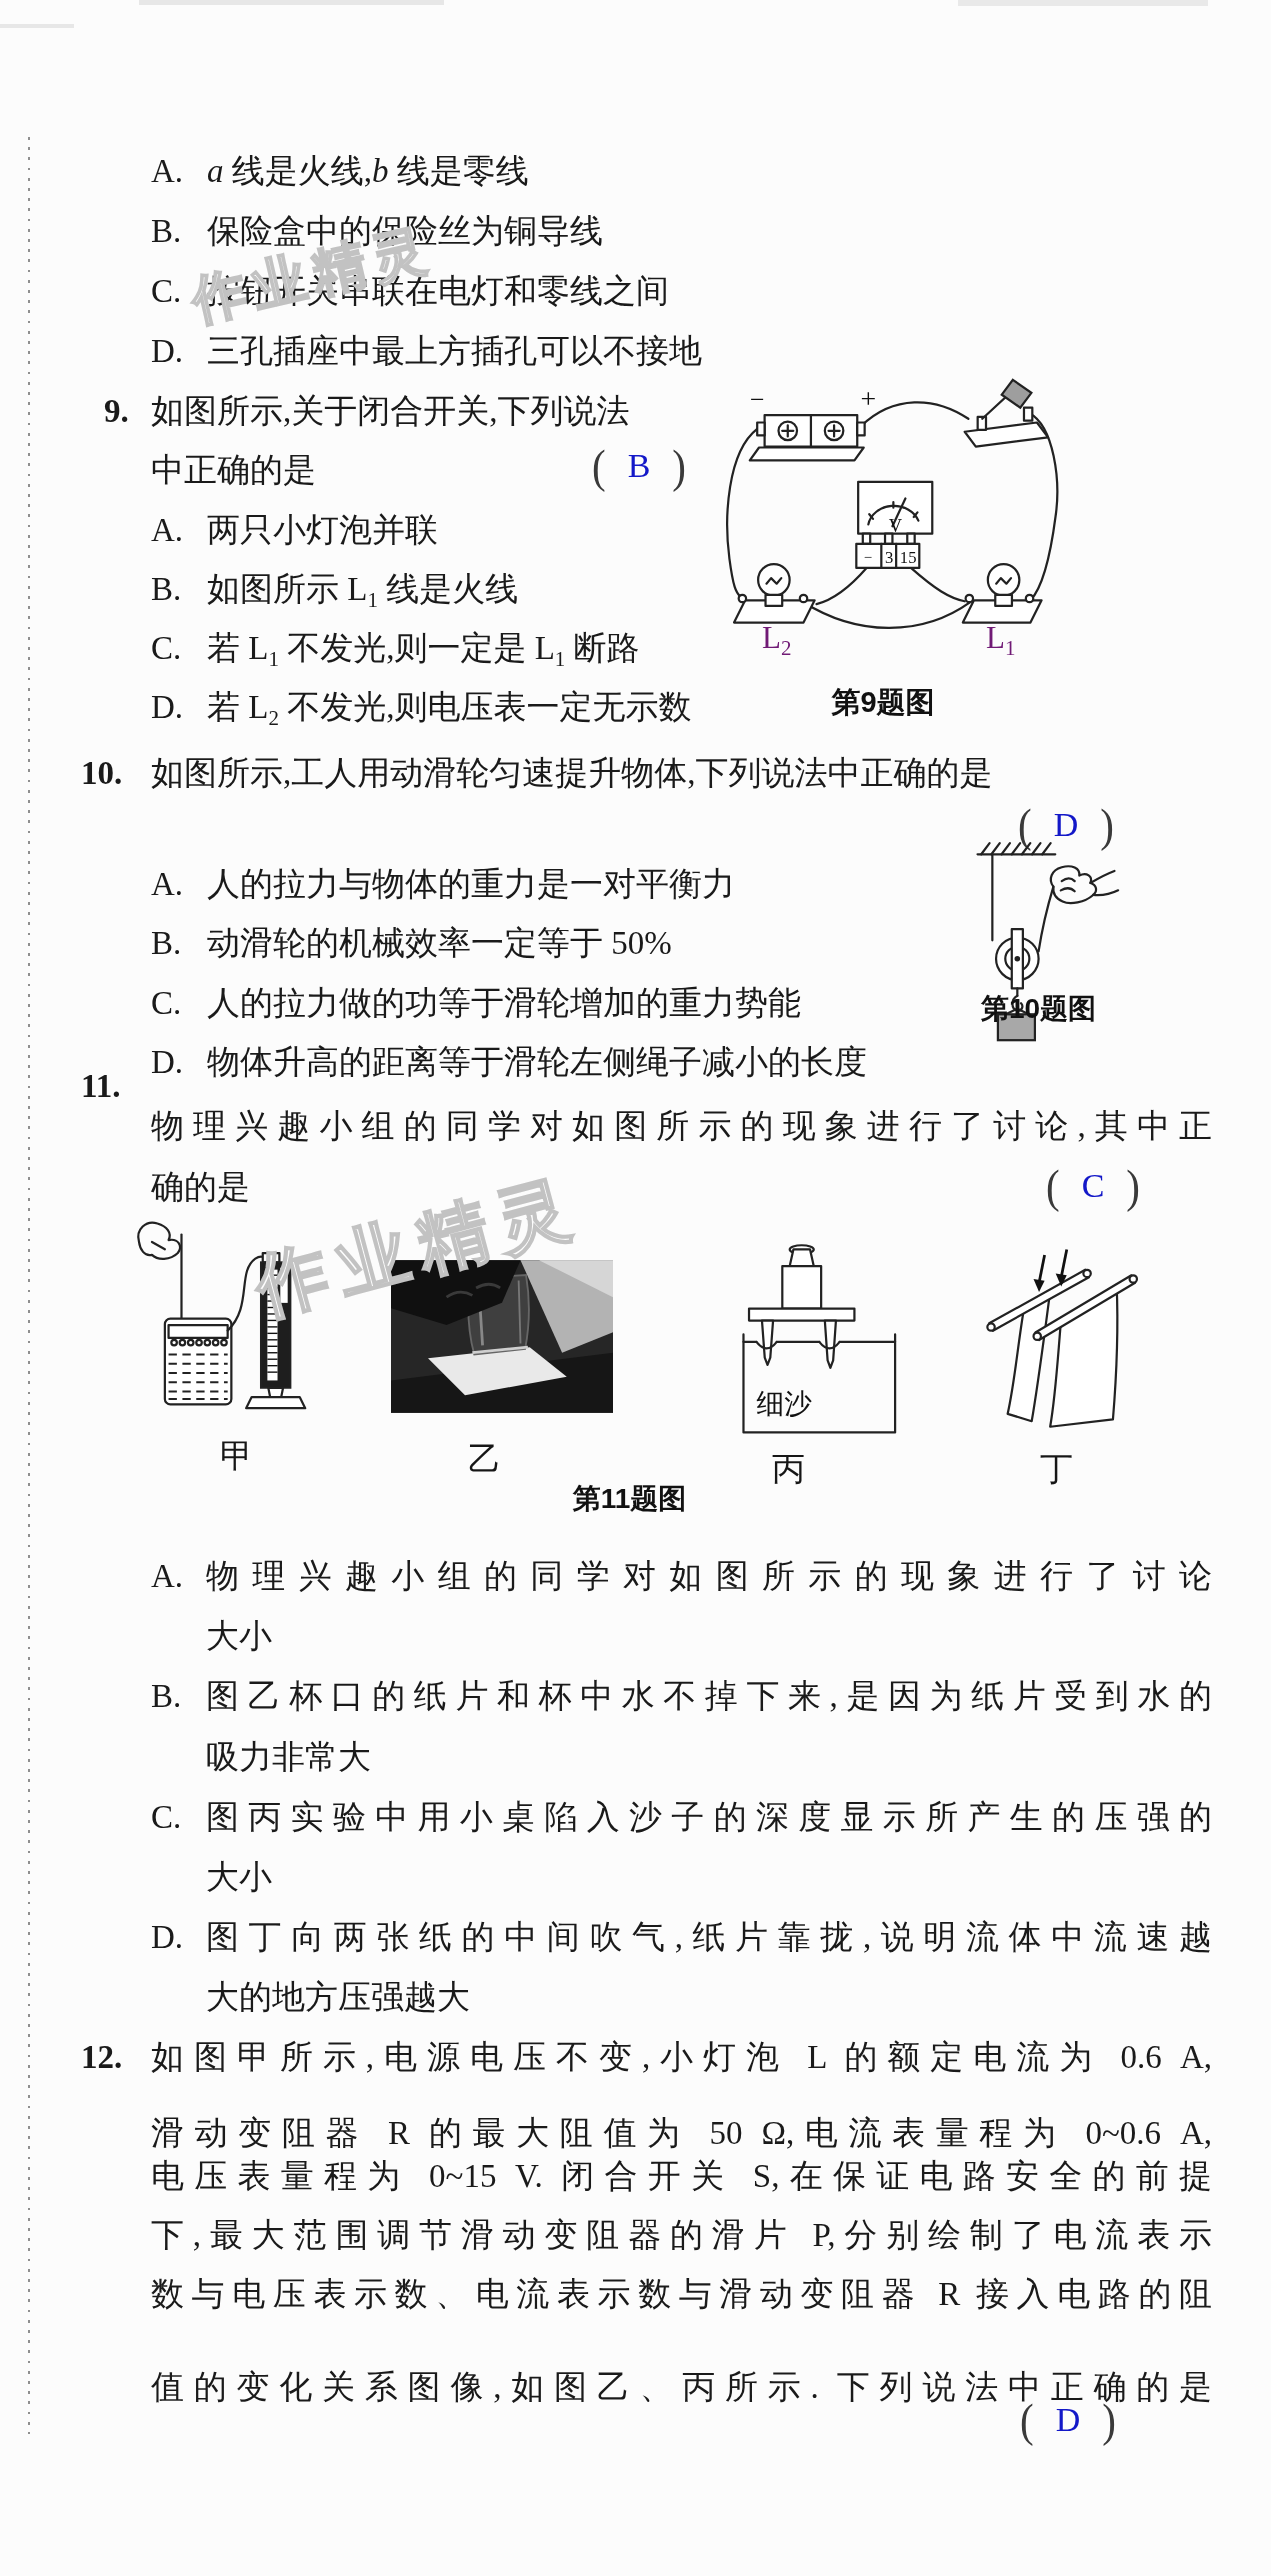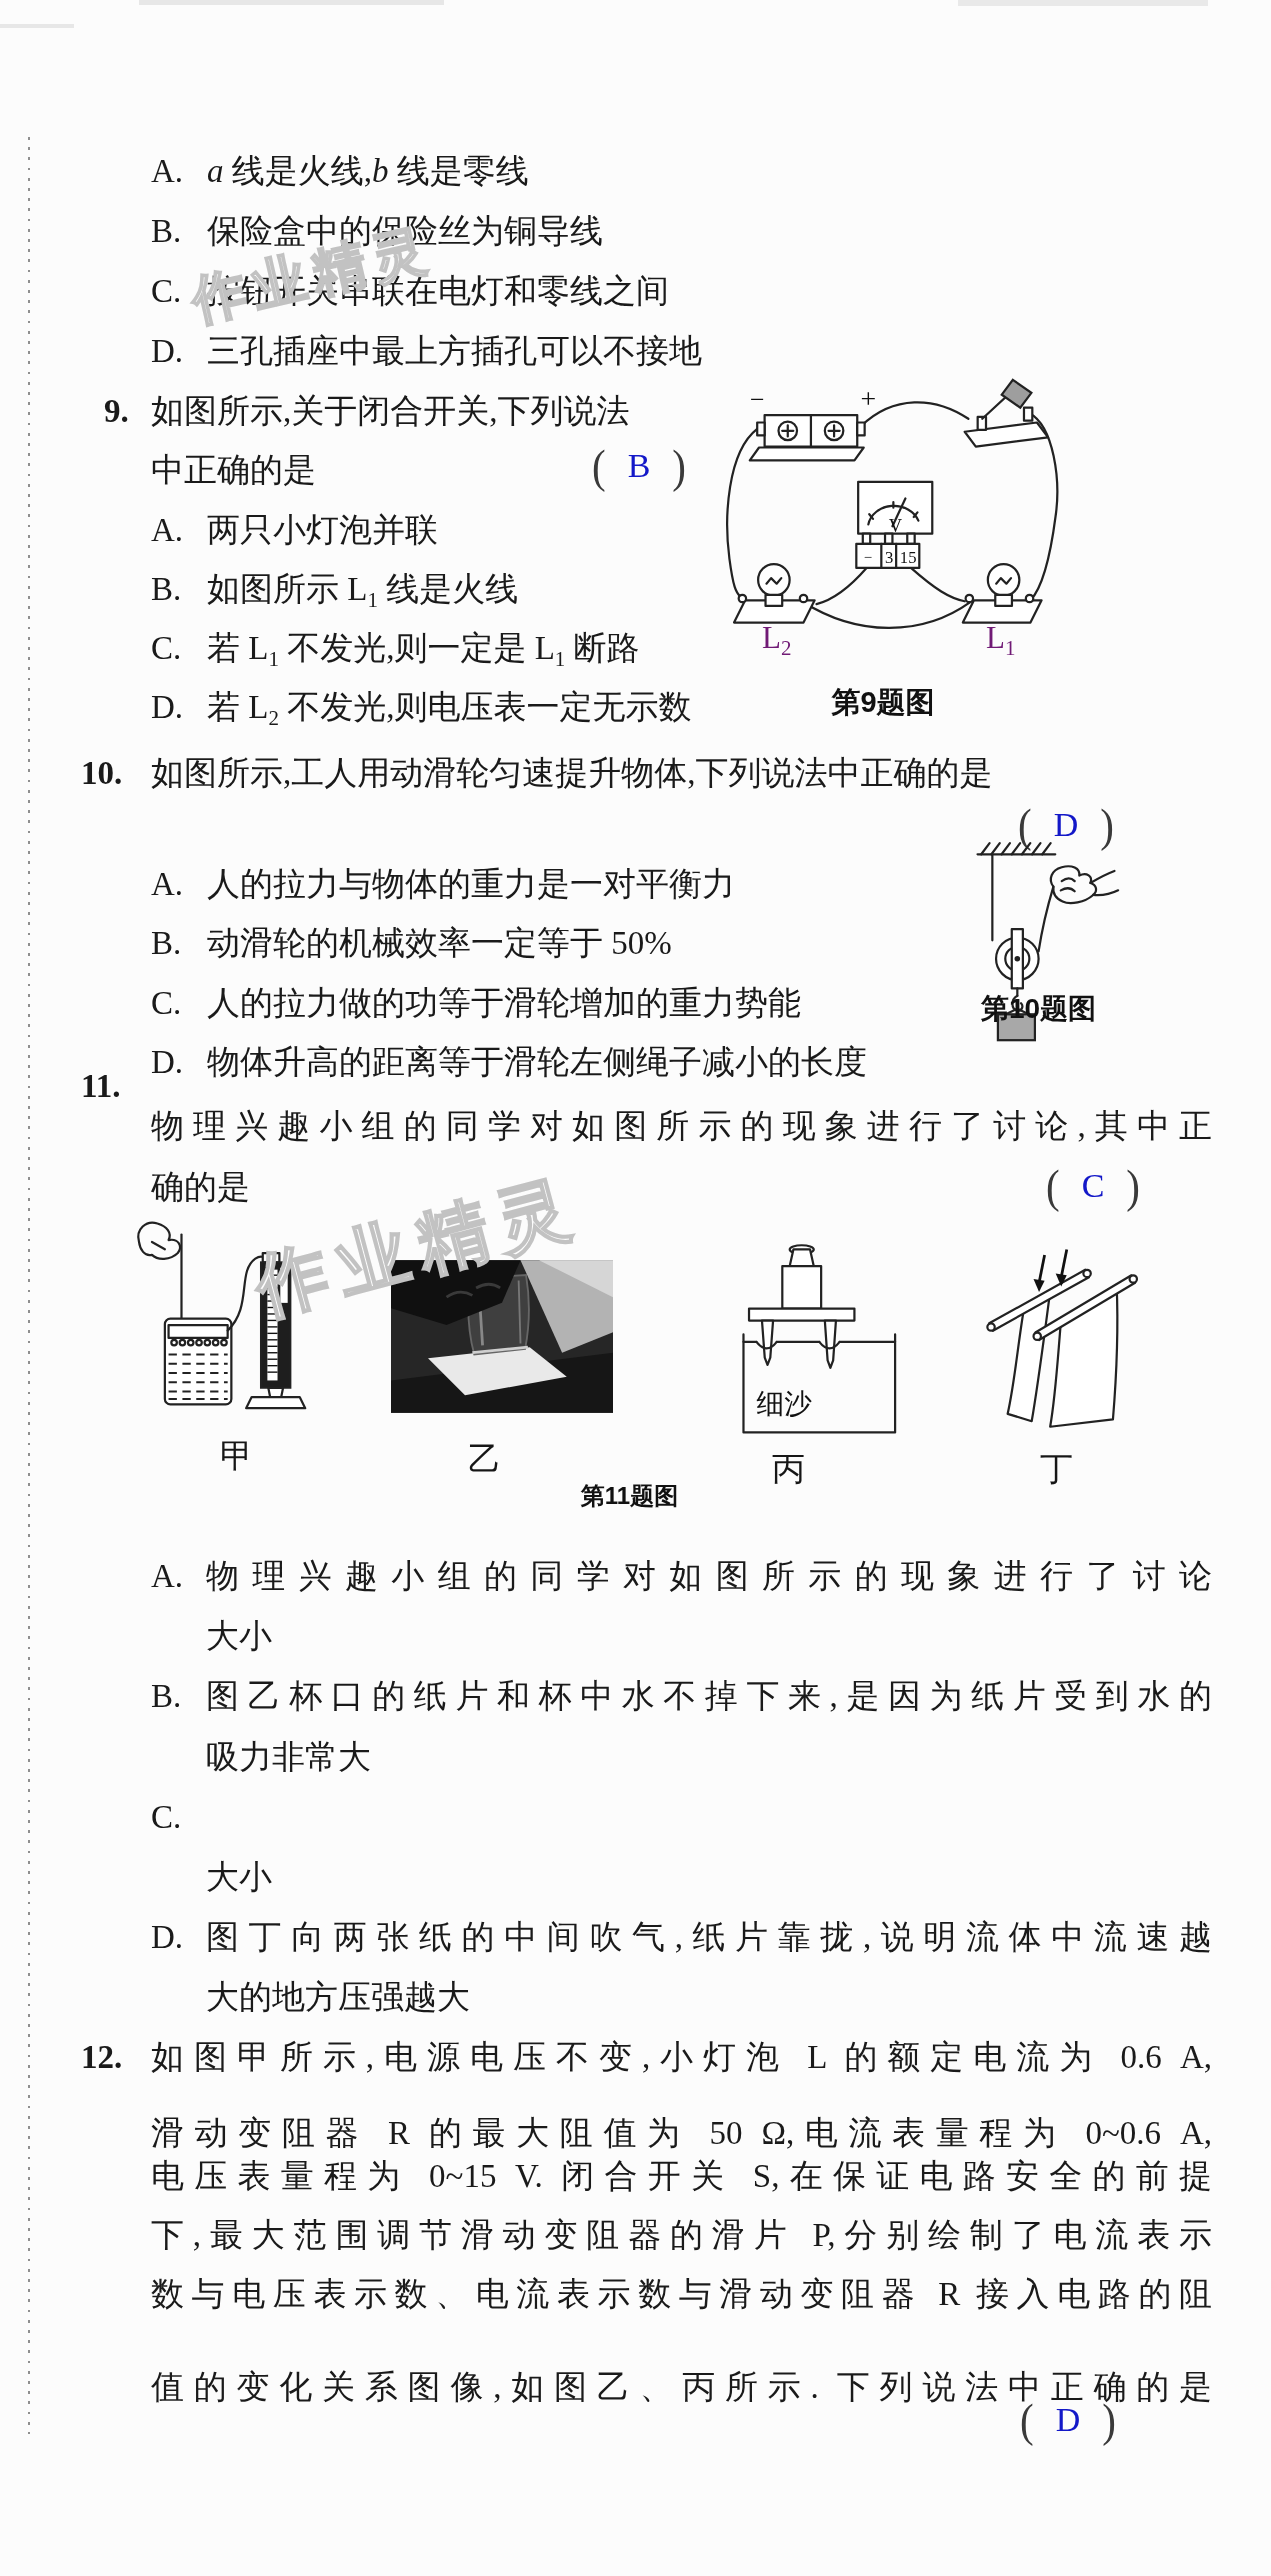--- a/index.html
+++ b/index.html
@@ -310,31 +310,32 @@
         <polygon points="68,66 62,52 74,54" fill="#111" stroke="none"></polygon>
       <line x1="98" y1="20" x2="92" y2="50"></line>
         <polygon points="92,60 86,46 98,48" fill="#111" stroke="none"></polygon>
     </g>
   </svg>
 
   <div class="flabel" style="left:220px;top:1434px;">甲</div>
   <div class="flabel" style="left:468px;top:1437px;">乙</div>
   <div class="flabel" style="left:772px;top:1447px;">丙</div>
   <div class="flabel" style="left:1040px;top:1447px;">丁</div>
-  <div class="cap" style="left:537px;top:1480px;width:185px;font-size:24px;">第11题图</div>
+  <div class="cap" style="left:537px;top:1480px;width:185px;font-size:28px;">第11题图</div>
 
   <div class="t" style="left:151px;top:1558px;">A.</div>
   <div class="t just" style="left:206px;top:1558px;width:1006px;">物理兴趣小组的同学对如图所示的现象进行了讨论</div>
   <div class="t" style="left:206px;top:1618px;">大小</div>
 
   <div class="t" style="left:151px;top:1678px;">B.</div>
   <div class="t just" style="left:206px;top:1678px;width:1006px;">图乙杯口的纸片和杯中水不掉下来,是因为纸片受到水的</div>
   <div class="t" style="left:206px;top:1739px;">吸力非常大</div>
 
   <div class="t" style="left:151px;top:1799px;">C.</div>
+  <div class="t just" style="left:206px;top:1799px;width:1006px;">图丙实验中用小桌陷入沙子的深度显示所产生的压强的</div>
   <div class="t" style="left:206px;top:1859px;">大小</div>
 
   <div class="t" style="left:151px;top:1919px;">D.</div>
   <div class="t just" style="left:206px;top:1919px;width:1006px;">图丁向两张纸的中间吹气,纸片靠拢,说明流体中流速越</div>
   <div class="t" style="left:206px;top:1979px;">大的地方压强越大</div>
 
   <div class="t num" style="left:81px;top:2039px;">12.</div>
   <div class="t just" style="left:151px;top:2039px;width:1061px;">如图甲所示,电源电压不变,小灯泡 L 的额定电流为 0.6 A,</div>
   <div class="t just" style="left:151px;top:2099px;width:1061px;margin-top:16px;">滑动变阻器 R 的最大阻值为 50 Ω,电流表量程为 0~0.6 A,</div>
   <div class="t just" style="left:151px;top:2158px;width:1061px;">电压表量程为 0~15 V. 闭合开关 S,在保证电路安全的前提</div>

